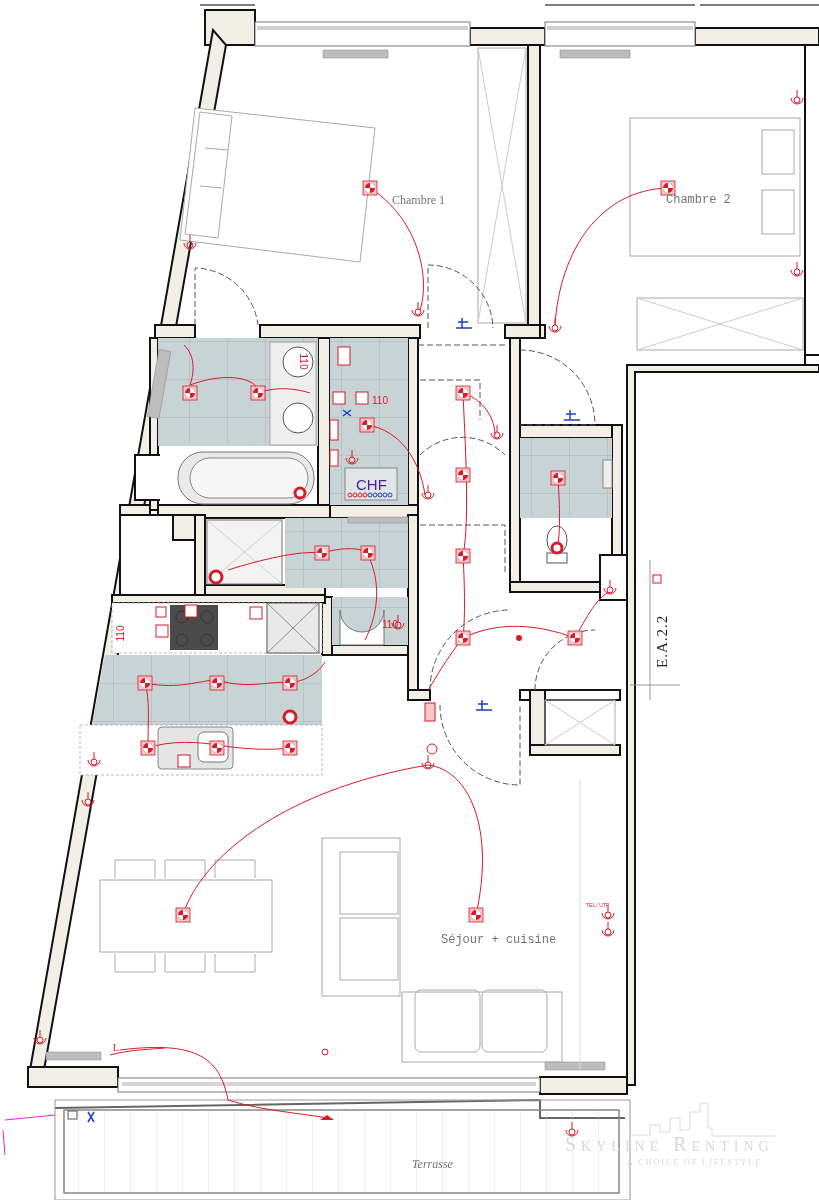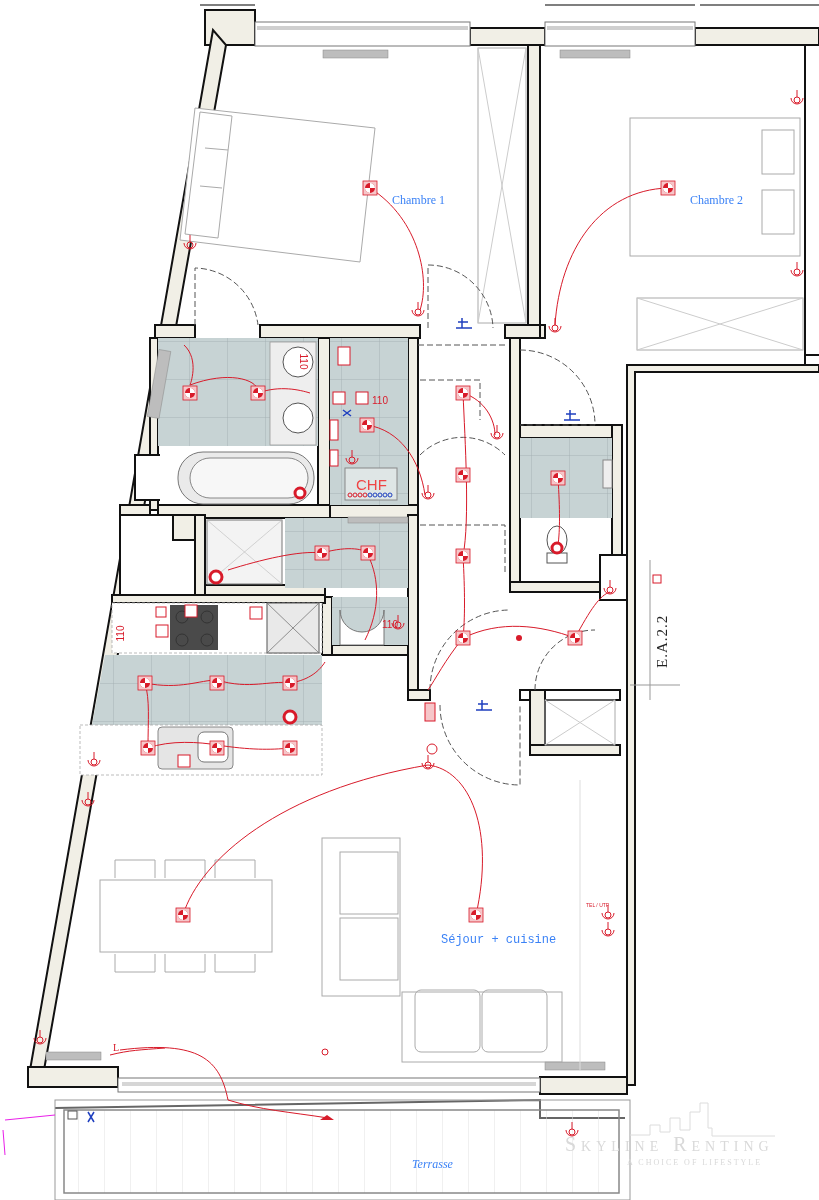--- a/index.html
+++ b/index.html
@@ -1,19 +1,19 @@
 <!DOCTYPE html>
 <html><head>
 <meta charset="utf-8">
 <style>
   html, body { margin:0; padding:0; background:#ffffff; }
   body { width:819px; height:1200px; position:relative; overflow:hidden; font-family:"Liberation Serif", serif; }
   #plan { position:absolute; left:0; top:0; width:819px; height:1200px; }
-  .room-label { position:absolute; font-family:"Liberation Serif", serif; font-size:12px; color:#3b82f6; white-space:nowrap; }
-  .chf-label { position:absolute; font-family:"Liberation Sans", sans-serif; font-size:15px; color:#ef4444; }
+  .room-label { position:absolute; font-family:"Liberation Serif", serif; font-size:12px; color:#737373; white-space:nowrap; }
+  .chf-label { position:absolute; font-family:"Liberation Sans", sans-serif; font-size:15px; color:#4c1d95; }
   .num-label { position:absolute; font-family:"Liberation Sans", sans-serif; font-size:10px; color:#d81b2a; }
   .ea-label { position:absolute; font-family:"Liberation Serif", serif; font-size:15px; color:#222; transform:rotate(-90deg); transform-origin:left top; white-space:nowrap; letter-spacing:1px; }
   .tel-label { position:absolute; font-family:"Liberation Sans", sans-serif; font-size:5px; color:#d81b2a; }
   .watermark { position:absolute; left:565px; top:1103px; width:220px; color:#d9d9d9; font-family:"Liberation Serif", serif; }
   .wm-title { position:absolute; left:0; top:30px; font-size:20px; letter-spacing:5px; font-variant:small-caps; white-space:nowrap;text-align:center; }
   .wm-sub { position:absolute; left:62px; top:55px; font-size:8px; letter-spacing:2px; white-space:nowrap; font-variant:small-caps; }
 </style>
 </head>
 <body>
 
@@ -320,21 +320,21 @@
   <g stroke="#999" fill="none">
     <path d="M650 560V700M630 685H680"></path>
   </g>
 
   <g stroke="#dcdcdc" stroke-width="1" fill="none">
     <path d="M630 1135H650V1125H660V1132H670V1118H680V1130H690V1112H700V1103H708V1128H712V1136H775"></path>
   </g>
 </svg>
 
 <div class="room-label" style="left:392px; top:193px;">Chambre 1</div>
-<div class="room-label" style="left:690px; top:193px;">Chambre 2</div>
+<div class="room-label" style="left:666px; top:193px;font-family:Liberation Mono, monospace;">Chambre 2</div>
 <div class="room-label" style="left:441px; top:933px;font-family:Liberation Mono, monospace;">Séjour + cuisine</div>
 <div class="room-label" style="left:412px; top:1157px;font-style:italic;">Terrasse</div>
 
 <div class="chf-label" style="left:356px; top:476px;">CHF</div>
 <div class="num-label" style="left:372px; top:395px;">110</div>
 <div class="num-label" style="left:296px; top:356px; transform:rotate(90deg);">110</div>
 <div class="num-label" style="left:382px; top:619px;">110</div>
 <div class="num-label" style="left:113px; top:628px; transform:rotate(-90deg);">110</div>
 <div class="num-label" style="left:113px; top:1042px; font-family:'Liberation Serif', serif;">L</div>
 <div class="tel-label" style="left:586px; top:902px;">TEL / UTP</div>

